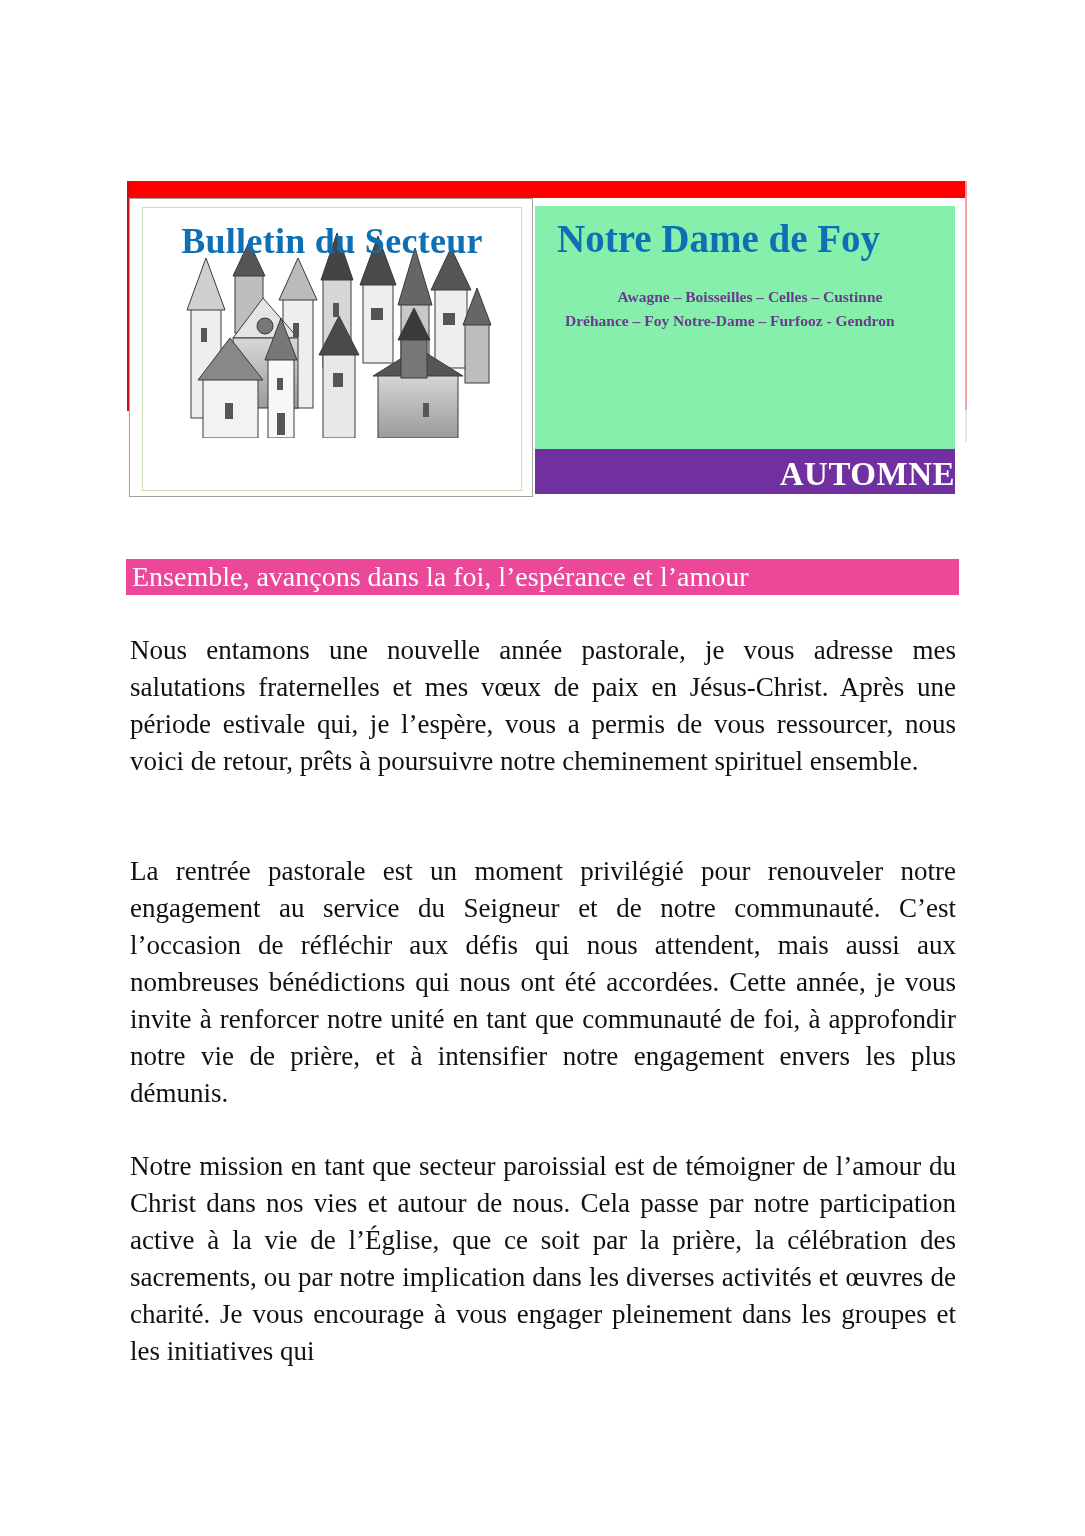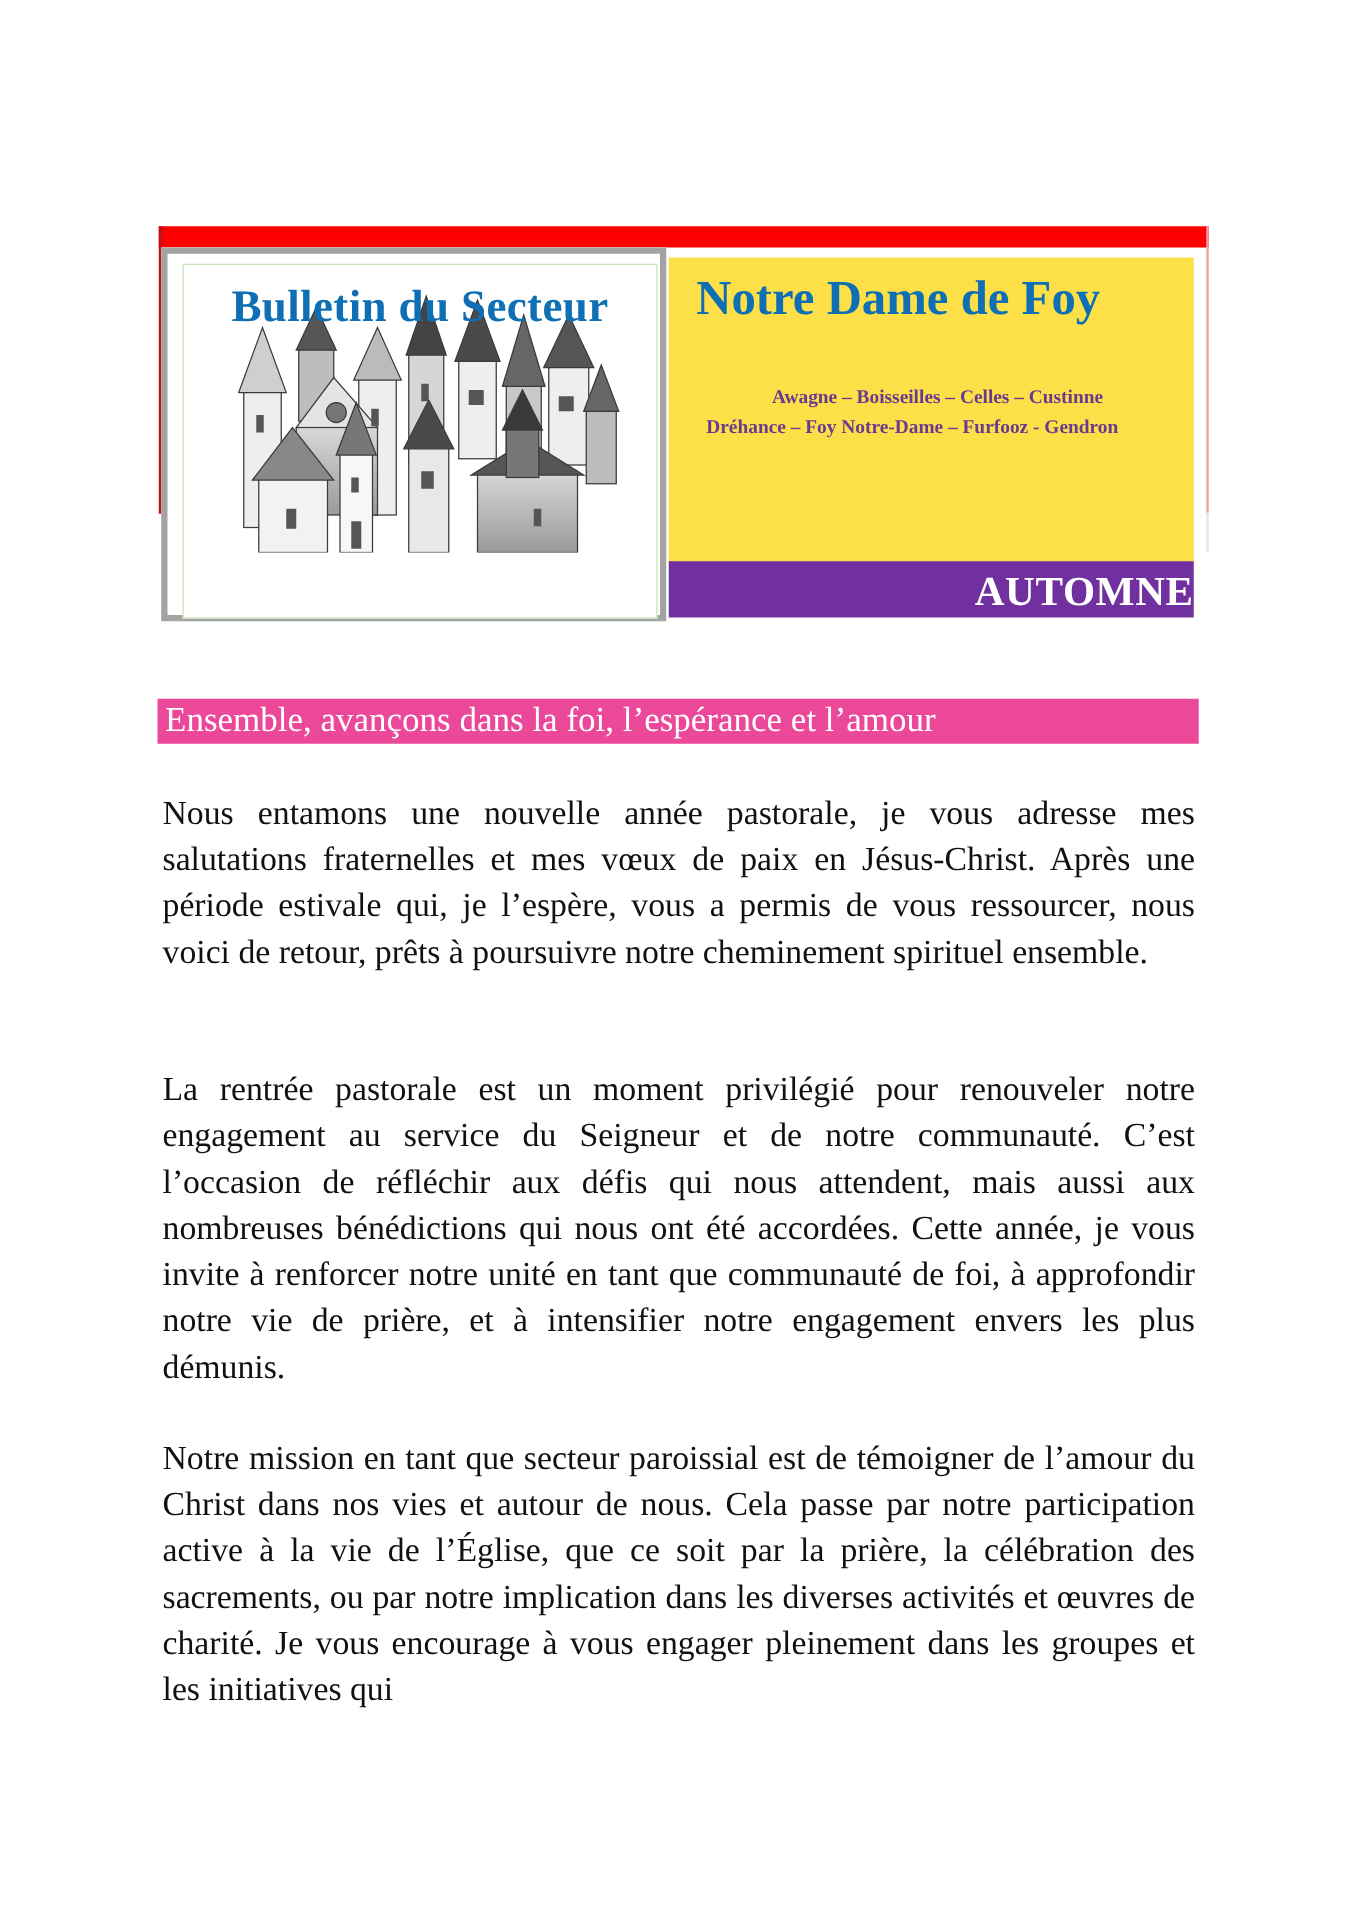--- a/index.html
+++ b/index.html
@@ -4,36 +4,36 @@
   <style>
     html, body { margin: 0; padding: 0; background: #ffffff; }
     body { width: 1085px; height: 1536px; position: relative; overflow: hidden; font-family: "Liberation Serif", "DejaVu Serif", serif; }
 
     
     .red-bar { position: absolute; left: 127px; top: 181px; width: 840px; height: 17px; background: #ff0000; }
     .red-left { position: absolute; left: 127px; top: 181px; width: 3px; height: 230px; background: #c8101a; }
     .red-right { position: absolute; left: 965px; top: 181px; width: 2px; height: 230px; background: #f2a0a4; }
     .grey-right { position: absolute; left: 965px; top: 410px; width: 2px; height: 32px; background: #e8e8e8; }
 
-    .left-box { position: absolute; left: 129px; top: 198px; width: 404px; height: 299px; background: #ffffff; border: 5px solid #a3a3a3; box-sizing: border-box; }
+    .left-box { position: absolute; left: 129px; top: 198px; width: 404px; height: 299px; background: #ffffff; border: 1px solid #a3a3a3; box-sizing: border-box; }
     .left-inner { position: absolute; left: 12px; top: 8px; width: 380px; height: 284px; border: 1px solid #c6dfb4; box-sizing: border-box; background: #fff; overflow: hidden; }
     .bulletin-title { position: absolute; left: 0; top: 12px; width: 100%; text-align: center; font-size: 36px; font-weight: bold; color: #0e6fb5; letter-spacing: 0.3px; z-index: 2; }
 
     .sketch { position: absolute; left: 30px; top: 20px; width: 320px; height: 210px; z-index: 1; }
 
     .tagline-band { position: absolute; left: 0; bottom: 0; width: 100%; height: 56px; background: #c5dfb2; }
     .tagline { position: absolute; left: 22px; font-size: 21px; font-style: italic; font-weight: bold; color: #d9171d; white-space: nowrap; }
     .tagline.l1 { top: 4px; }
     .tagline.l2 { top: 31px; }
 
-    .right-box { position: absolute; left: 535px; top: 206px; width: 420px; height: 245px; background: #fde047; }
+    .right-box { position: absolute; left: 535px; top: 206px; width: 420px; height: 245px; background: #86efac; }
     .ndf-title { position: absolute; left: 22px; top: 10px; font-size: 39px; font-weight: bold; color: #0e6fb5; white-space: nowrap; }
     .villages { position: absolute; left: 0; top: 79px; width: 420px; text-align: center; color: #6a3a8e; font-weight: bold; font-size: 15.5px; line-height: 23.5px; }
     .villages div { white-space: nowrap; }
-    .villages .v1 { padding-left: 10px; margin-top: 21px; }
+    .villages .v1 { padding-left: 10px; }
     .villages .v2 { text-align: left; padding-left: 4px; margin-left: 26px; }
     .villages .v3 { padding-left: 2px; }
 
     .season-band { position: absolute; left: 535px; top: 449px; width: 420px; height: 45px; background: #7030a0; }
     .season { position: absolute; left: 0; top: 7px; width: 100%; text-align: right; font-size: 33px; font-weight: bold; color: #ffffff; letter-spacing: 0.5px; }
 
     
     .section-bar { position: absolute; left: 126px; top: 559px; width: 833px; height: 36px; background: #ec4899; }
     .section-title { position: absolute; left: 6px; top: 2px; font-size: 28px; color: #ffffff; white-space: nowrap; }
 

